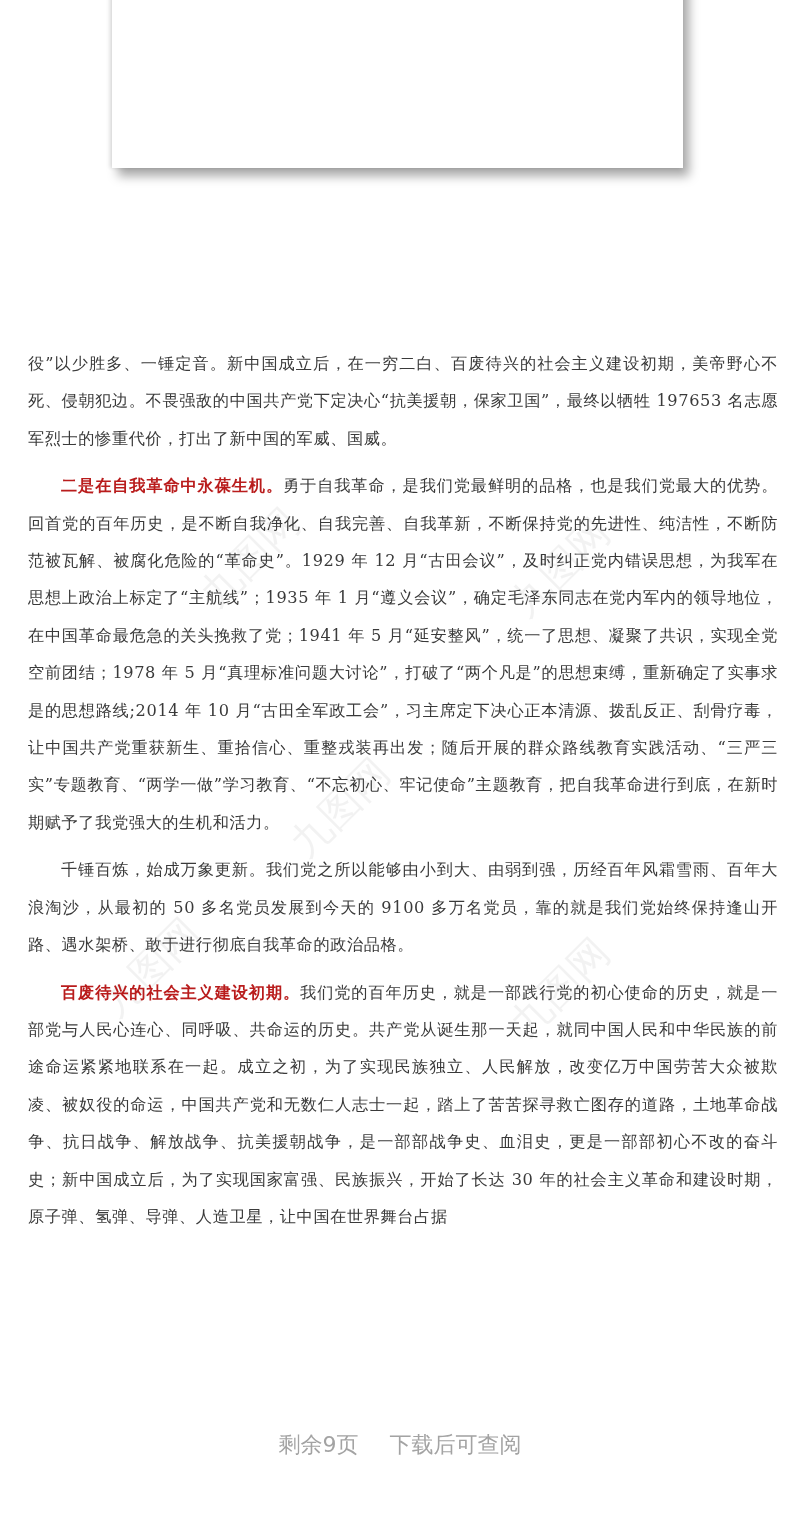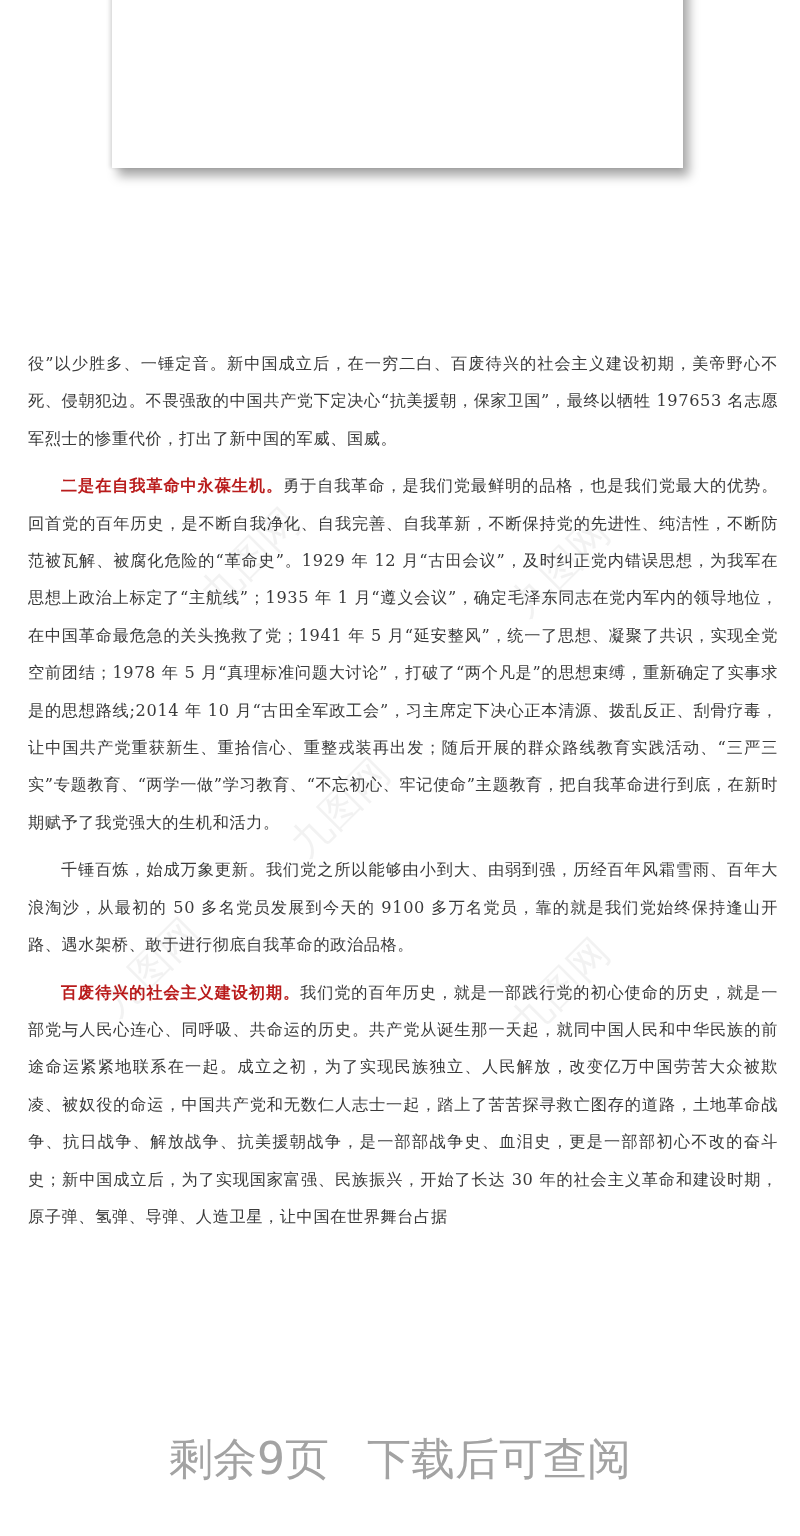--- a/index.html
+++ b/index.html
@@ -34,21 +34,21 @@
 
   .watermark {
     position: absolute; font-family: "DejaVu Sans", sans-serif;
     font-size: 40px; color: rgba(0,0,0,0.05); transform: rotate(-45deg);
     pointer-events: none; white-space: nowrap;
   }
 
   .more-banner {
     position: absolute; left: 0; top: 1430px; width: 800px; text-align: center;
     font-family: "DejaVu Sans", "Liberation Sans", sans-serif;
-    font-size: 44px; color: #a3a3a3; letter-spacing: 0px;
+    font-size: 22px; color: #a3a3a3; letter-spacing: 0px;
   }
   .more-banner span { margin: 0 12px; }
 </style>
 </head>
 <body>
 
 <div class="preview-card">
 </div>
 
 <div class="watermark" style="left:190px; top:530px;">九图网</div>

